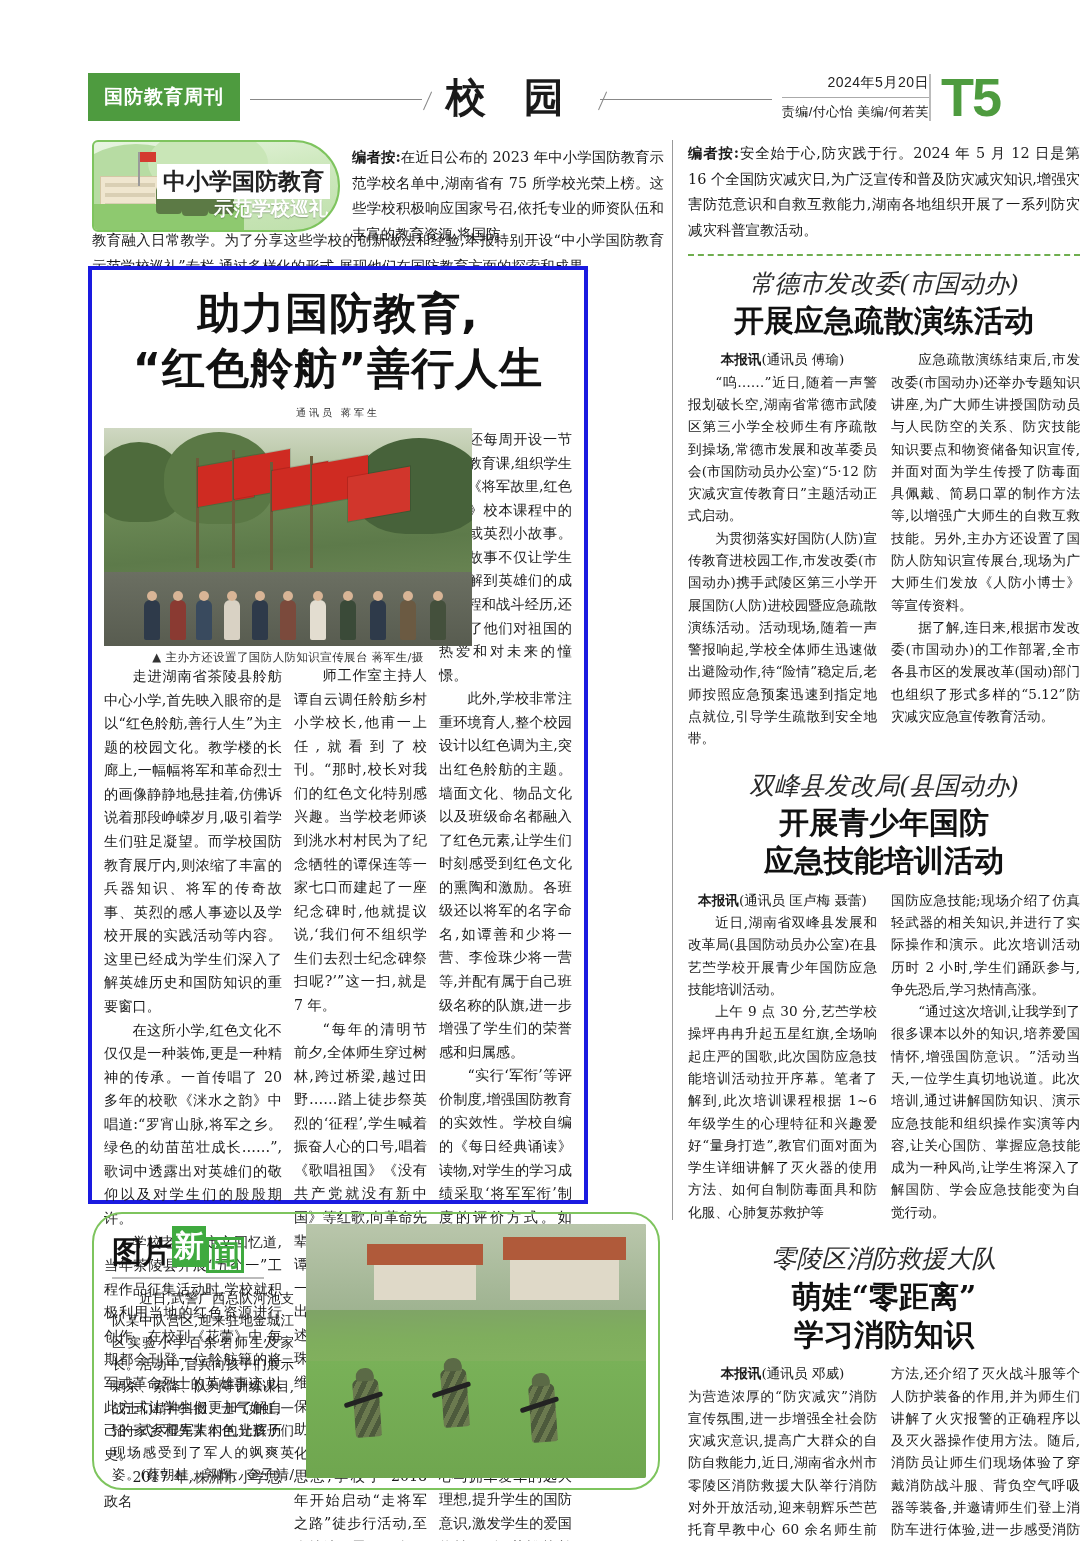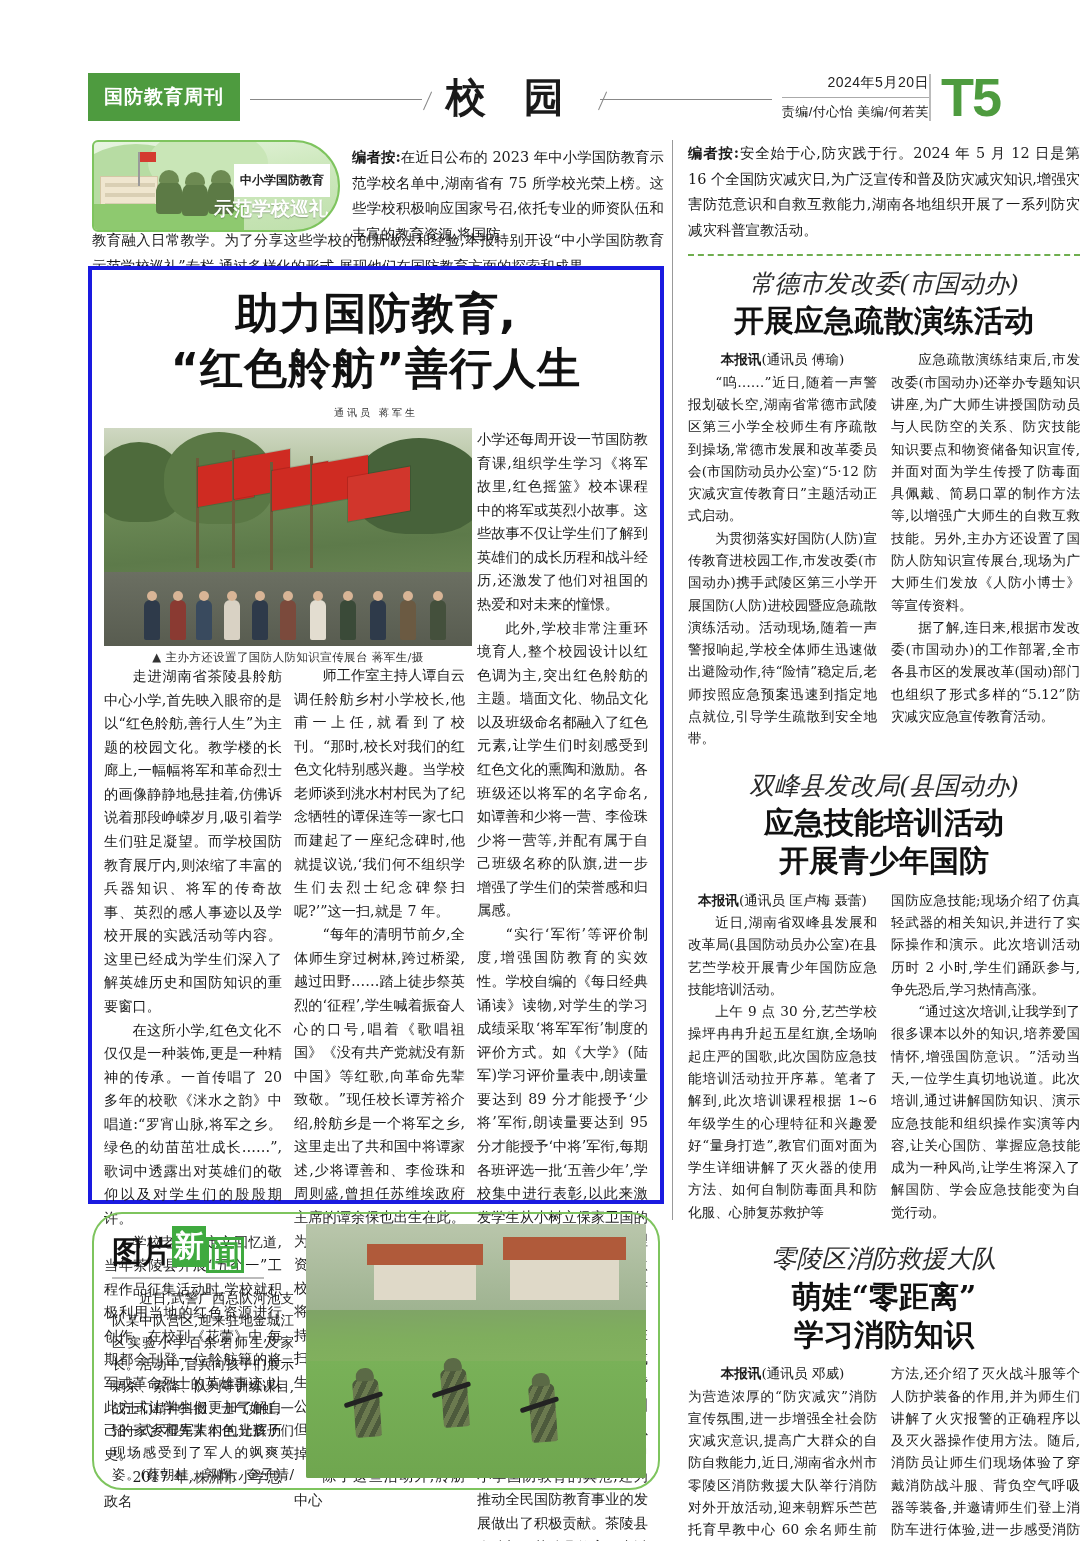--- a/index.html
+++ b/index.html
@@ -126,22 +126,22 @@
     background:#6d8a52; border-radius: 10px 10px 2px 2px;
   }
   .banner .k1 { left: 62px; }
   .banner .k2 { left: 88px; bottom: 14px; }
   .banner .k3 { left: 114px; }
   .banner-label-top {
     position: absolute; right: 8px; top: 22px;
     background: #ffffff;
     color: #222;
     font-family: "DejaVu Sans", sans-serif;
-    font-size: 12px; font-weight: bold; letter-spacing: 0px;
-    padding: 8px 6px;
+    font-size: 23px; font-weight: bold; letter-spacing: 0px;
+    padding: 2px 6px;
   }
   .banner-label-bot {
     position: absolute; right: 10px; bottom: 8px;
     color: #ffffff;
     font-family: "DejaVu Sans", sans-serif;
     font-size: 19px; font-weight: bold;
     text-shadow: 0 1px 1px rgba(0,0,0,.25);
   }
   .editor-note-left {
     position: absolute; left: 352px; top: 144px;
@@ -155,21 +155,21 @@
     width: 572px;
     font-size: 14.4px; line-height: 1.78;
     text-align: justify;
     font-family: "DejaVu Serif", serif;
   }
   .en-label { font-weight: bold; }
 
   
   .feature {
     position: absolute; left: 88px; top: 266px;
-    width: 576px; height: 938px;
+    width: 500px; height: 938px;
     border: 4px solid #1a1ae0;
     background: #fff;
     padding: 10px 12px;
   }
   .feature-title {
     text-align: center;
     font-family: "DejaVu Sans", sans-serif;
     font-weight: bold;
     font-size: 43px;
     line-height: 1.28;
@@ -465,22 +465,22 @@
         <p>据了解,连日来,根据市发改委(市国动办)的工作部署,全市各县市区的发展改革(国动)部门也组织了形式多样的“5.12”防灾减灾应急宣传教育活动。</p>
       </div>
     </div>
   </div>
 
   <div class="story-sep"></div>
 
   <div class="story">
     <div class="story-kicker">双峰县发改局(县国动办)</div>
     <div class="story-head">
+      <div>开展青少年国防</div>
       <div>应急技能培训活动</div>
-      <div>开展青少年国防</div>
     </div>
     <div class="story-body">
       <div class="scol">
         <p class="noind" style="text-align:center;">
           <span class="dateline">本报讯</span><span>(通讯员  匡卢梅  聂蕾)</span>
         </p>
         <p>近日,湖南省双峰县发展和改革局(县国防动员办公室)在县艺苎学校开展青少年国防应急技能培训活动。</p>
         <p>上午 9 点 30 分,艺苎学校操坪冉冉升起五星红旗,全场响起庄严的国歌,此次国防应急技能培训活动拉开序幕。笔者了解到,此次培训课程根据 1~6 年级学生的心理特征和兴趣爱好“量身打造”,教官们面对面为学生详细讲解了灭火器的使用方法、如何自制防毒面具和防化服、心肺复苏救护等</p>
       </div>
       <div class="scol">

